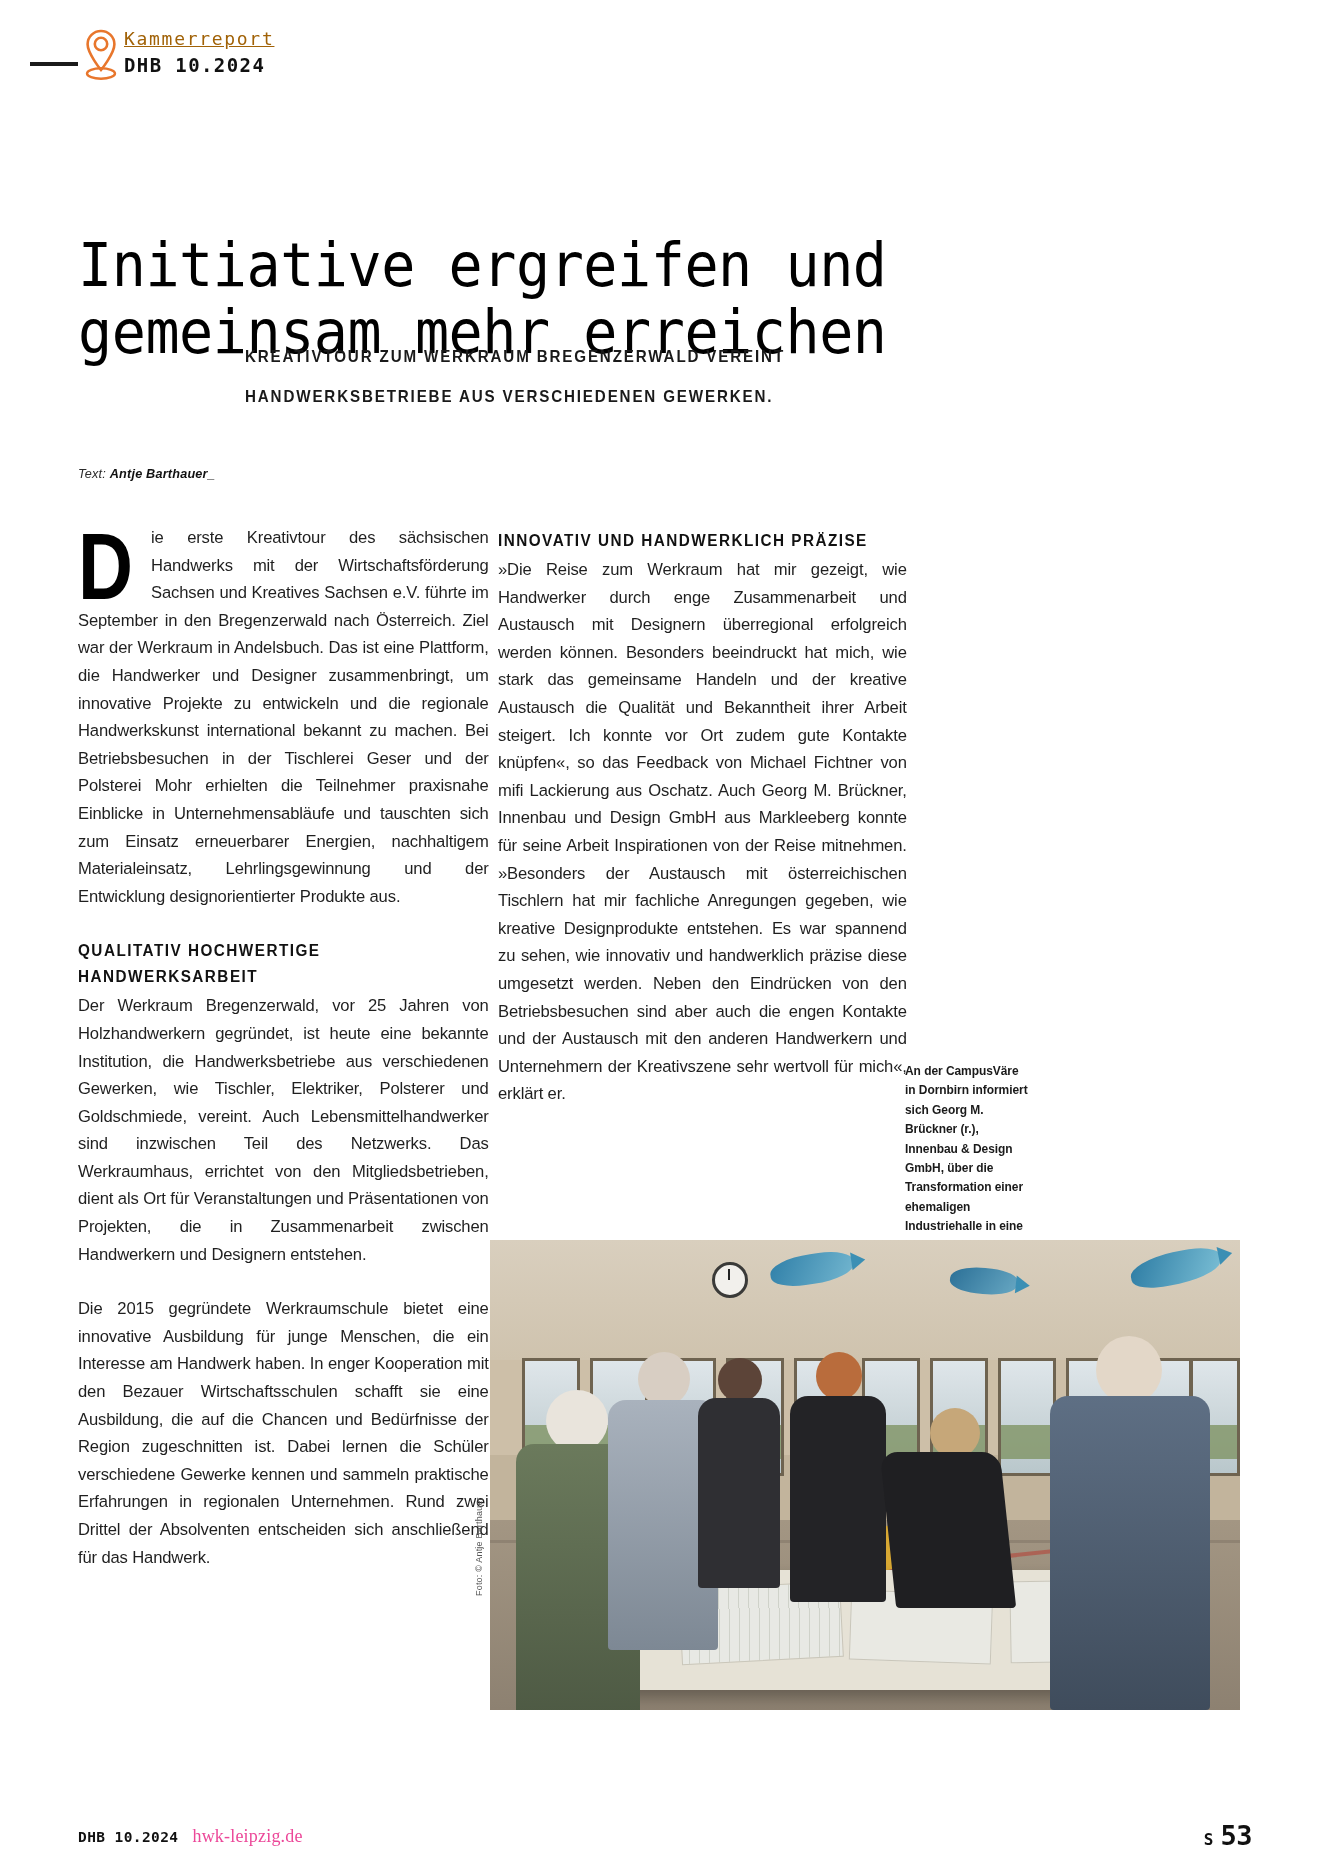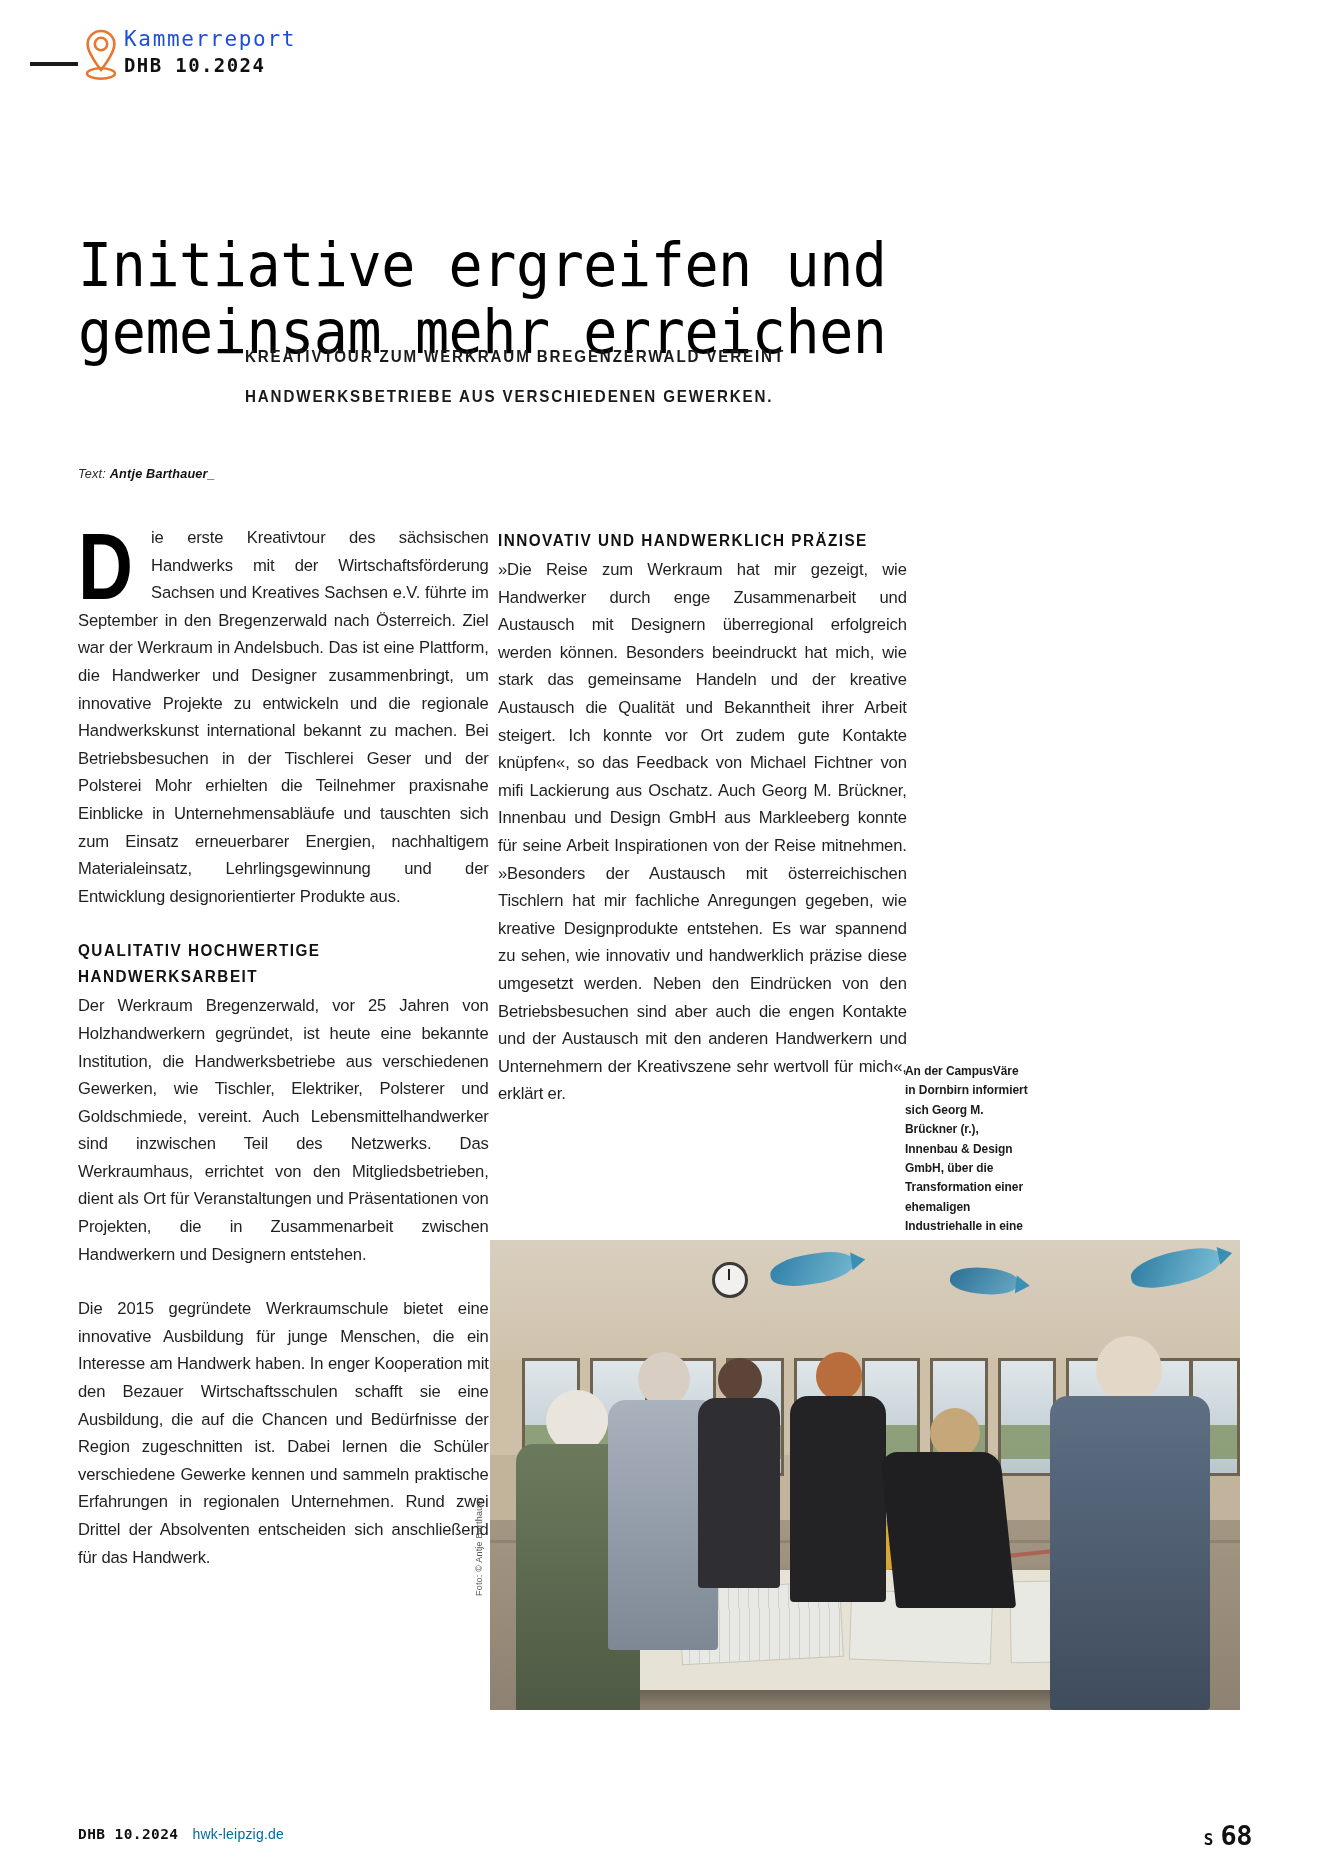--- a/index.html
+++ b/index.html
@@ -39,25 +39,26 @@
     width: 34px;
     height: 56px;
   }
   .header-text {
     position: absolute;
     left: 124px;
     top: 4px;
   }
   .kammerreport {
     font-family: "DejaVu Sans Mono", monospace;
-    font-size: 21px;
+    font-size: 18px;
     letter-spacing: 1.7px;
-    color: #1d4ed8;
+    color: #a16207;
     line-height: 26px;
     white-space: nowrap;
+    text-decoration: underline;
   }
   .dhb-issue {
     font-family: "DejaVu Sans Mono", monospace;
     font-size: 19px;
     font-weight: bold;
     letter-spacing: 1.4px;
     color: #111;
     line-height: 27px;
     white-space: nowrap;
   }
@@ -244,23 +245,23 @@
     gap: 14px;
   }
   .footer-issue {
     font-family: "DejaVu Sans Mono", monospace;
     font-size: 14.5px;
     font-weight: bold;
     letter-spacing: 0.4px;
     color: #111;
   }
   .footer-url {
-    font-family: Liberation Sans, sans-serif;
-    font-size: 14px;
-    color: #0369a1;
+    font-family: Liberation Serif, serif;
+    font-size: 18px;
+    color: #ec4899;
     letter-spacing: 0.2px;
   }
   .page-no {
     position: absolute;
     right: 74px;
     top: 1820px;
     display: flex;
     align-items: baseline;
     gap: 7px;
   }
@@ -423,14 +424,14 @@
   </div>
 </div>
 <div class="photo-credit">Foto: © Antje Barthauer</div>
 
 <div class="footer">
   <span class="footer-issue">DHB 10.2024</span>
   <span class="footer-url">hwk-leipzig.de</span>
 </div>
 <div class="page-no">
   <span class="s">S</span>
-  <span class="n">68</span>
+  <span class="n">53</span>
 </div>
 
 </body></html>

